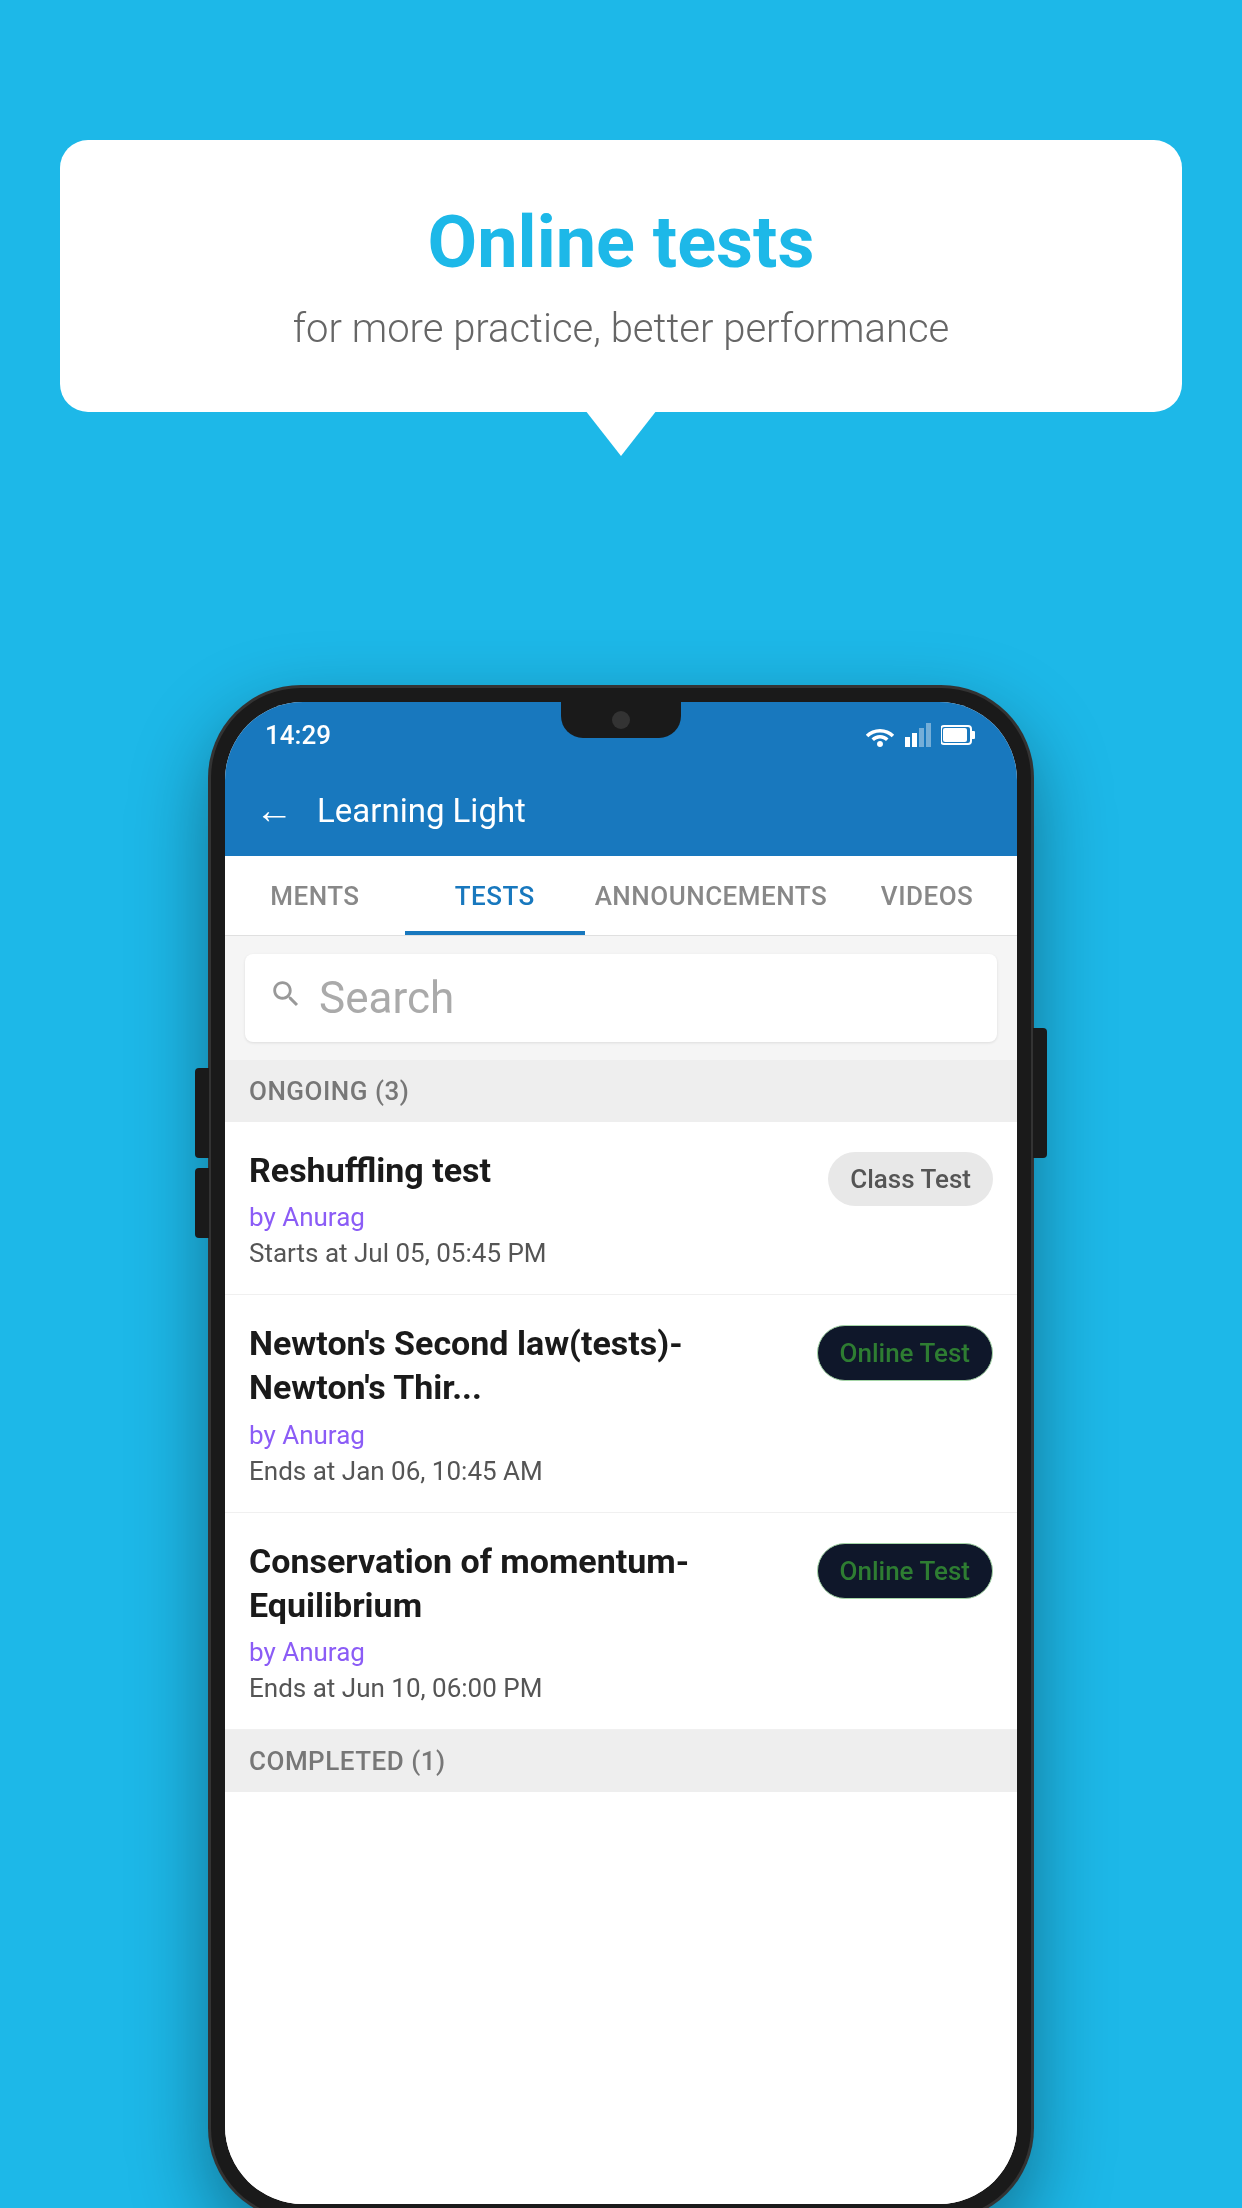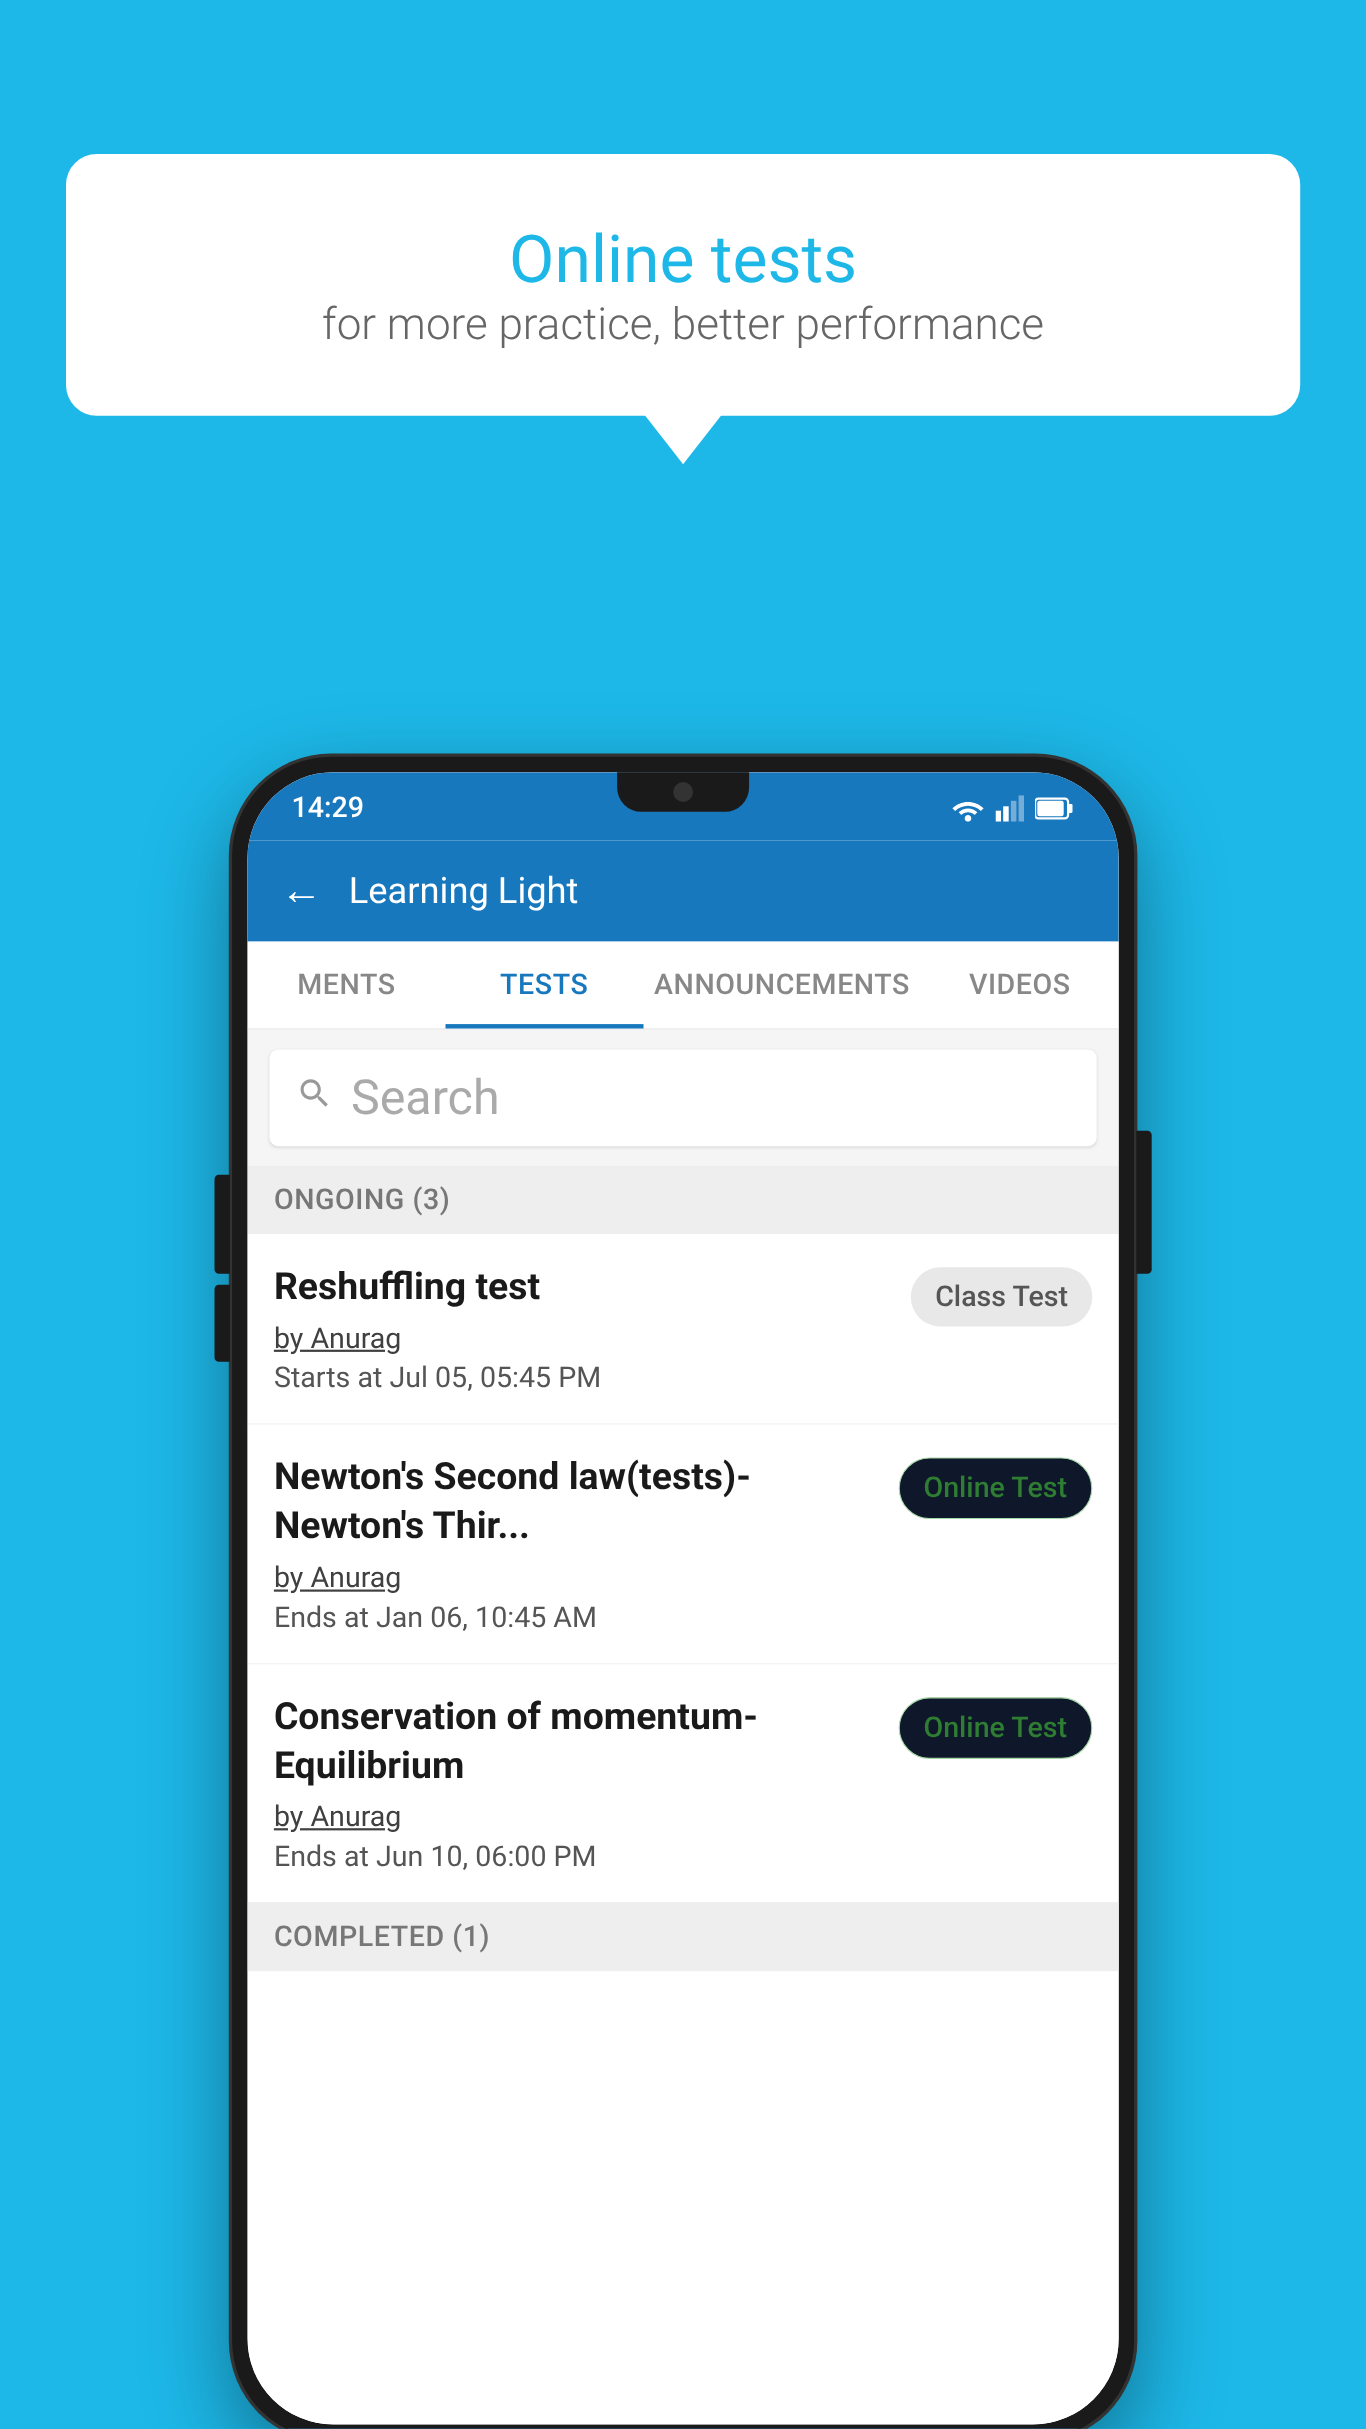--- a/index.html
+++ b/index.html
@@ -41,23 +41,24 @@
       left: 50%;
       transform: translateX(-50%);
       width: 0;
       height: 0;
       border-left: 36px solid transparent;
       border-right: 36px solid transparent;
       border-top: 46px solid white;
     }
 
     .speech-bubble-title {
-      font-size: 60px;
+      font-size: 72px;
       color: #1DB8E8;
-      font-weight: 400;
+      font-weight: 700;
+      margin-bottom: 20px;
     }
 
     .speech-bubble-subtitle {
       font-size: 40px;
       color: #666;
       font-weight: 300;
     }
 
     
     .phone-frame {
@@ -267,23 +268,22 @@
     .test-name {
       font-size: 34px;
       font-weight: 700;
       color: #1a1a1a;
       margin-bottom: 10px;
       line-height: 1.3;
     }
 
     .test-author {
       font-size: 26px;
-      color: #404040;
+      color: #8b5cf6;
       margin-bottom: 6px;
-      text-decoration: underline;
     }
 
     .test-date {
       font-size: 26px;
       color: #555;
     }
 
     .test-badge {
       padding: 12px 22px;
       border-radius: 30px;

